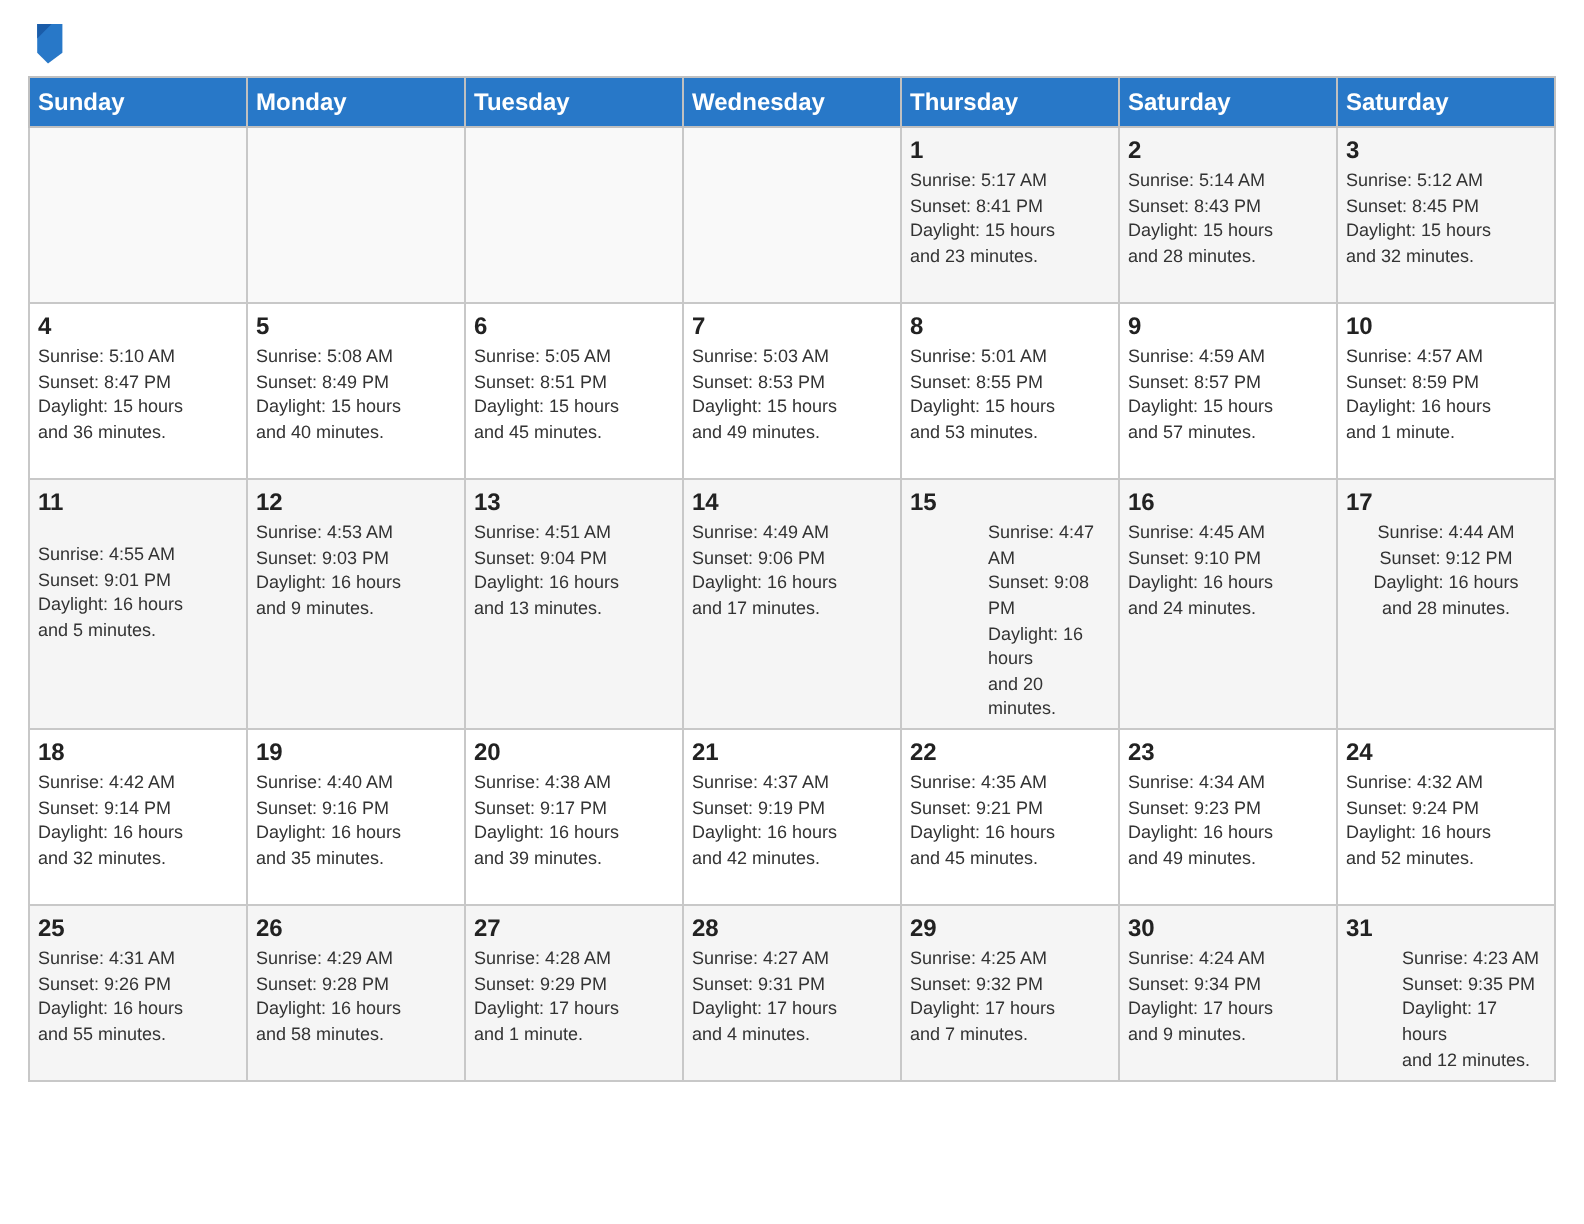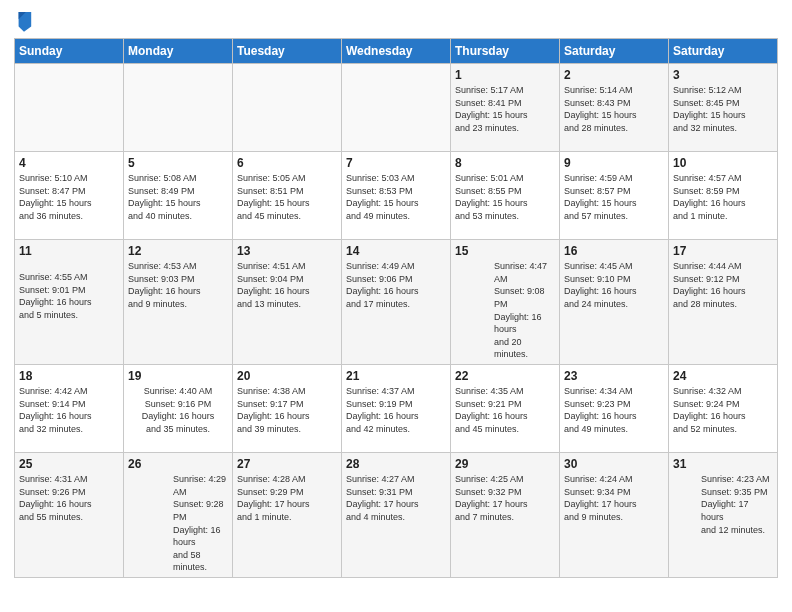--- a/index.html
+++ b/index.html
@@ -245,37 +245,37 @@
           </td>
           <td>
             <span class="day-number">16</span>
             <div class="day-detail" style="white-space: pre-line;">Sunrise: 4:45 AM
 Sunset: 9:10 PM
 Daylight: 16 hours
 and 24 minutes.</div>
           </td>
           <td>
             <span class="day-number">17</span>
-            <div class="day-detail" style="white-space: pre-line;">Sunrise: 4:44 AM
+            <div class="day-detail" style="white-space: pre-line; text-align: center;">Sunrise: 4:44 AM
 Sunset: 9:12 PM
 Daylight: 16 hours
 and 28 minutes.</div>
           </td>
         </tr>
         <tr>
           <td>
             <span class="day-number">18</span>
             <div class="day-detail" style="white-space: pre-line;">Sunrise: 4:42 AM
 Sunset: 9:14 PM
 Daylight: 16 hours
 and 32 minutes.</div>
           </td>
           <td>
             <span class="day-number">19</span>
-            <div class="day-detail" style="white-space: pre-line; text-align: center;">Sunrise: 4:40 AM
+            <div class="day-detail" style="white-space: pre-line;">Sunrise: 4:40 AM
 Sunset: 9:16 PM
 Daylight: 16 hours
 and 35 minutes.</div>
           </td>
           <td>
             <span class="day-number">20</span>
             <div class="day-detail" style="white-space: pre-line;">Sunrise: 4:38 AM
 Sunset: 9:17 PM
 Daylight: 16 hours
 and 39 minutes.</div>
@@ -312,21 +312,21 @@
         <tr>
           <td>
             <span class="day-number">25</span>
             <div class="day-detail" style="white-space: pre-line;">Sunrise: 4:31 AM
 Sunset: 9:26 PM
 Daylight: 16 hours
 and 55 minutes.</div>
           </td>
           <td>
             <span class="day-number">26</span>
-            <div class="day-detail" style="white-space: pre-line; margin-left: 45px;">Sunrise: 4:29 AM
+            <div class="day-detail" style="white-space: pre-line;">Sunrise: 4:29 AM
 Sunset: 9:28 PM
 Daylight: 16 hours
 and 58 minutes.</div>
           </td>
           <td>
             <span class="day-number">27</span>
             <div class="day-detail" style="white-space: pre-line;">Sunrise: 4:28 AM
 Sunset: 9:29 PM
 Daylight: 17 hours
 and 1 minute.</div>

